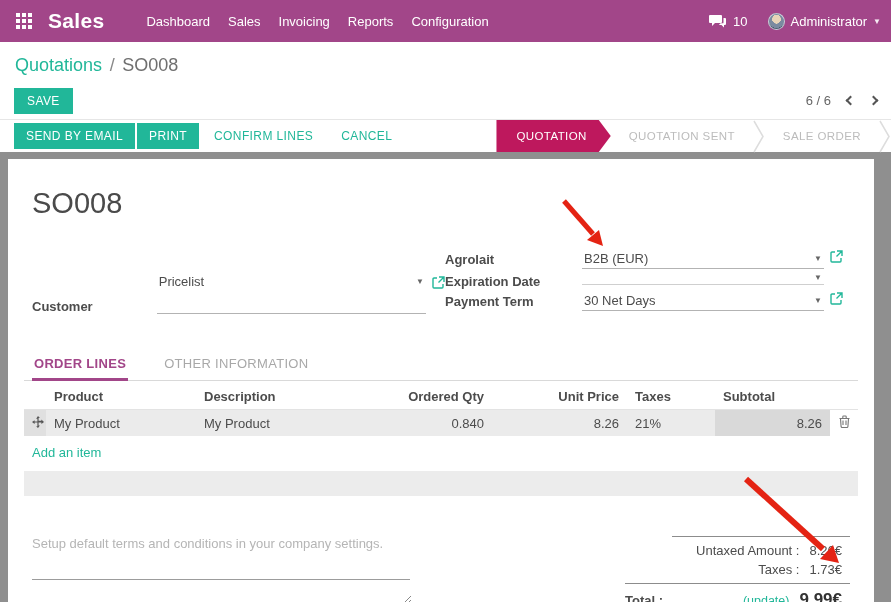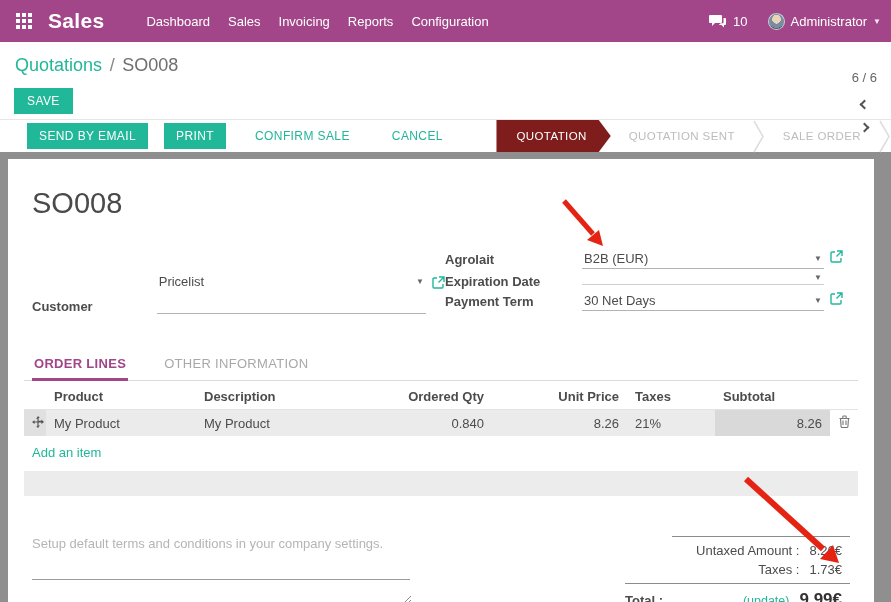--- a/index.html
+++ b/index.html
@@ -23,33 +23,33 @@
   
   .crumb-row { background:#fff; padding:13px 0 0 15px; height:40px; }
   .crumb-link { color:#21b799; font-size:18px; cursor:pointer; }
   .crumb-sep { color:#888; font-size:18px; margin:0 4px; }
   .crumb-cur { color:#6f6f6f; font-size:18px; }
   .action-row { background:#fff; height:37px; display:flex; align-items:center; padding:0 14px; }
   .btn { background:#21b799; color:#fff; border:none; font-size:12px; letter-spacing:.4px;
     padding:6px 13px; cursor:pointer; font-family:inherit; }
   .link-btn { background:none; border:none; color:#21b799; font-size:12px; letter-spacing:.4px;
     padding:6px 13px; cursor:pointer; font-family:inherit; }
-  .pager { margin-left:auto; display:flex; align-items:center; gap:16px; color:#666; font-size:13px;flex-direction:column; }
+  .pager { margin-left:auto; display:flex; align-items:center; gap:16px; color:#666; font-size:13px; }
   .chev { display:inline-block; width:7px; height:7px; border-top:2px solid #555; border-right:2px solid #555; cursor:pointer; }
   .chev.left  { transform:rotate(-135deg); }
   .chev.right { transform:rotate(45deg); }
 
   
   .statusbar { background:#fff; border-top:1px solid #e6e6e6; height:33px; display:flex; align-items:stretch; }
-  .sb-buttons { display:flex; align-items:center; gap:16px; padding-left:27px; }
+  .sb-buttons { display:flex; align-items:center; gap:2px; padding-left:14px; }
   .sb-buttons .btn { padding:6px 12px; }
   .pipeline { margin-left:auto; display:flex; align-items:stretch; }
   .state { display:flex; align-items:center; font-size:11.5px; letter-spacing:.4px;
     color:#bcbcbc; padding:0 18px; cursor:pointer; white-space:nowrap; }
-  .state.active { background:#7f1d1d; color:#fff; padding:0 24px 0 20px;
+  .state.active { background:#be185d; color:#fff; padding:0 24px 0 20px;
     clip-path:polygon(0 0, calc(100% - 12px) 0, 100% 50%, calc(100% - 12px) 100%, 0 100%); }
   .state-sep svg { display:block; height:33px; }
 
   
   .sheet-bg { height:450px; padding:7px 17px 0 8px; background:#8f8f8f; }
   .sheet { background:#fff; height:100%; padding:14px 16px 0 16px; position:relative; }
   .doc-title { font-size:29px; font-weight:400; color:#4a4a4a; margin:14px 0 0 8px; }
 
   .form-grid { display:flex; margin-top:30px; }
   .fg-left { width:421px; display:flex; padding-left:8px; }
@@ -150,21 +150,21 @@
     <span>6 / 6</span>
     <span class="chev left"></span>
     <span class="chev right"></span>
   </div>
 </div>
 
 <div class="statusbar">
   <div class="sb-buttons">
     <button class="btn">SEND BY EMAIL</button>
     <button class="btn">PRINT</button>
-    <button class="link-btn">CONFIRM SALE</button>
+    <button class="link-btn">CONFIRM LINES</button>
     <button class="link-btn">CANCEL</button>
   </div>
   <div class="pipeline">
     <div class="state active">QUOTATION</div>
     <div class="state">QUOTATION SENT</div>
     <span class="state-sep">
       <svg width="12" viewBox="0 0 12 33">
           <polyline points="1,1 10,16.5 1,32" fill="none" stroke="#ddd" stroke-width="1.5"></polyline>
         </svg>
       </span>

